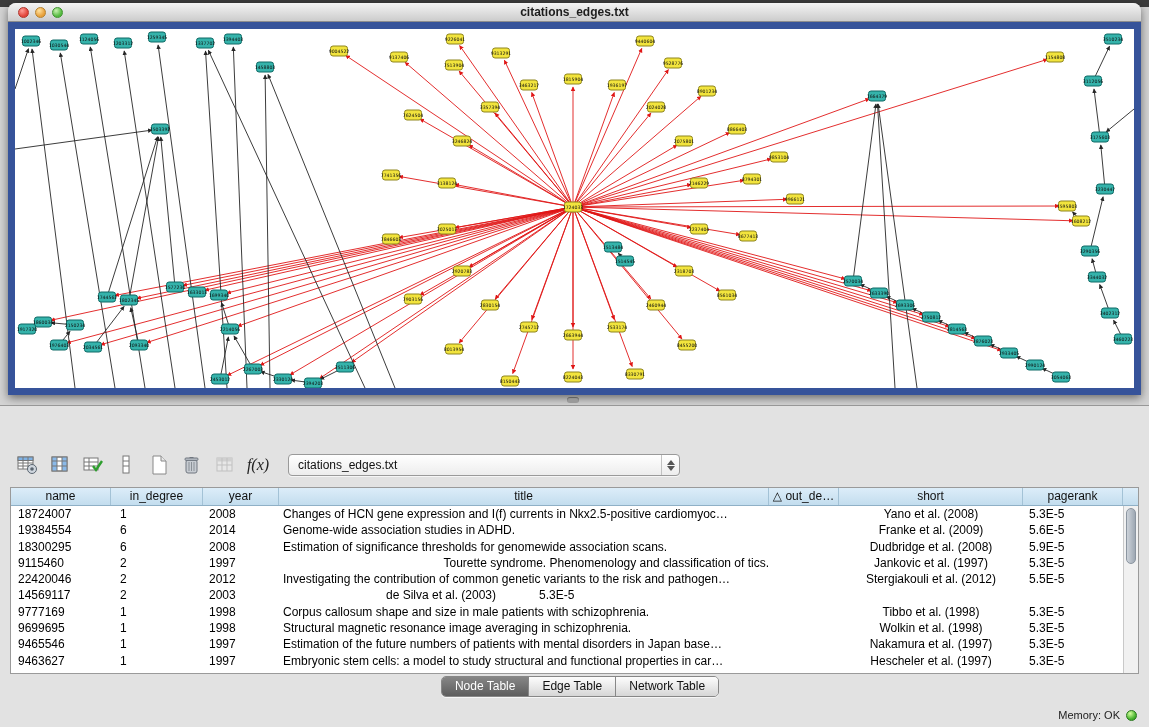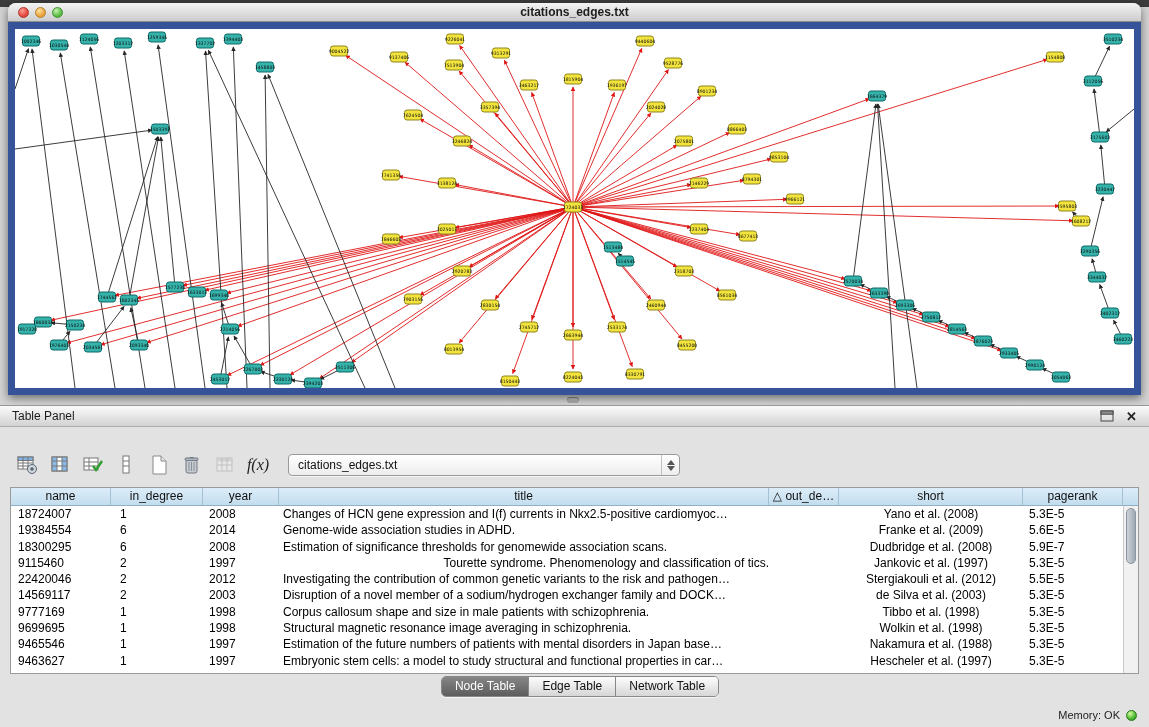--- a/index.html
+++ b/index.html
@@ -586,32 +586,20 @@
             <text x="1098" y="11.8" text-anchor="middle" font-size="4.6" fill="#111">3510234</text>
           </g>
         </svg>
     </div>
   </div>
 </div>
 
 <div class="splitter-handle"></div>
 
 <div class="table-panel">
-  <div class="panel-header">
-    <span class="panel-title">Table Panel</span>
-    <div class="panel-header-icons">
-      <span>
-        <svg width="14" height="12">
-            <rect x="1" y="1" width="12" height="10" fill="none" stroke="#444"></rect>
-            <rect x="1" y="1" width="12" height="3.2" fill="#8f8f8f" stroke="#444"></rect>
-          </svg>
-      </span>
-      <span class="close-x">✕</span>
-    </div>
-  </div>
 
   <div class="toolbar">
     <div class="tool-btn">
       <svg width="24" height="24">
           <rect x="3" y="4" width="15" height="12" fill="#fff" stroke="#777"></rect>
           <rect x="3" y="4" width="15" height="3.5" fill="#7fb2e5" stroke="#777"></rect>
           <line x1="8" y1="4" x2="8" y2="16" stroke="#777"></line>
           <line x1="13" y1="4" x2="13" y2="16" stroke="#777"></line>
           <line x1="3" y1="10" x2="18" y2="10" stroke="#777"></line>
           <line x1="3" y1="13" x2="18" y2="13" stroke="#777"></line>
@@ -712,21 +700,21 @@
           <div class="td col5" style="width: 184px;">Franke et al. (2009)</div>
           <div class="td col6" style="width: 100px;">5.6E-5</div>
         </div>
         <div class="tr">
           <div class="td col0" style="width: 100px;">18300295</div>
           <div class="td col1" style="width: 92px;">6</div>
           <div class="td col2" style="width: 76px;">2008</div>
           <div class="td col3" style="width: 490px;">Estimation of significance thresholds for genomewide association scans.</div>
           <div class="td col4" style="width: 70px;">0</div>
           <div class="td col5" style="width: 184px;">Dudbridge et al. (2008)</div>
-          <div class="td col6" style="width: 100px;">5.9E-7</div>
+          <div class="td col6" style="width: 100px;">5.9E-5</div>
         </div>
         <div class="tr">
           <div class="td col0" style="width: 100px;">9115460</div>
           <div class="td col1" style="width: 92px;">2</div>
           <div class="td col2" style="width: 76px;">1997</div>
           <div class="td col3" style="width: 490px; text-align: right;">Tourette syndrome. Phenomenology and classification of tics.</div>
           <div class="td col4" style="width: 70px;">0</div>
           <div class="td col5" style="width: 184px;">Jankovic et al. (1997)</div>
           <div class="td col6" style="width: 100px;">5.3E-5</div>
         </div>
@@ -736,21 +724,20 @@
           <div class="td col2" style="width: 76px;">2012</div>
           <div class="td col3" style="width: 490px;">Investigating the contribution of common genetic variants to the risk and pathogen…</div>
           <div class="td col4" style="width: 70px;">0</div>
           <div class="td col5" style="width: 184px;">Stergiakouli et al. (2012)</div>
           <div class="td col6" style="width: 100px;">5.5E-5</div>
         </div>
         <div class="tr">
           <div class="td col0" style="width: 100px;">14569117</div>
           <div class="td col1" style="width: 92px;">2</div>
           <div class="td col2" style="width: 76px;">2003</div>
-          <div class="td col3" style="width: 490px;">Disruption of a novel member of a sodium/hydrogen exchanger family and DOCK…</div>
           <div class="td col4" style="width: 70px;">0</div>
           <div class="td col5" style="width: 184px;">de Silva et al. (2003)</div>
           <div class="td col6" style="width: 100px;">5.3E-5</div>
         </div>
         <div class="tr">
           <div class="td col0" style="width: 100px;">9777169</div>
           <div class="td col1" style="width: 92px;">1</div>
           <div class="td col2" style="width: 76px;">1998</div>
           <div class="td col3" style="width: 490px;">Corpus callosum shape and size in male patients with schizophrenia.</div>
           <div class="td col4" style="width: 70px;">0</div>
@@ -765,21 +752,21 @@
           <div class="td col4" style="width: 70px;">0</div>
           <div class="td col5" style="width: 184px;">Wolkin et al. (1998)</div>
           <div class="td col6" style="width: 100px;">5.3E-5</div>
         </div>
         <div class="tr">
           <div class="td col0" style="width: 100px;">9465546</div>
           <div class="td col1" style="width: 92px;">1</div>
           <div class="td col2" style="width: 76px;">1997</div>
           <div class="td col3" style="width: 490px;">Estimation of the future numbers of patients with mental disorders in Japan base…</div>
           <div class="td col4" style="width: 70px;">0</div>
-          <div class="td col5" style="width: 184px;">Nakamura et al. (1988)</div>
+          <div class="td col5" style="width: 184px;">Nakamura et al. (1997)</div>
           <div class="td col6" style="width: 100px;">5.3E-5</div>
         </div>
         <div class="tr">
           <div class="td col0" style="width: 100px;">9463627</div>
           <div class="td col1" style="width: 92px;">1</div>
           <div class="td col2" style="width: 76px;">1997</div>
           <div class="td col3" style="width: 490px;">Embryonic stem cells: a model to study structural and functional properties in car…</div>
           <div class="td col4" style="width: 70px;">0</div>
           <div class="td col5" style="width: 184px;">Hescheler et al. (1997)</div>
           <div class="td col6" style="width: 100px;">5.3E-5</div>

